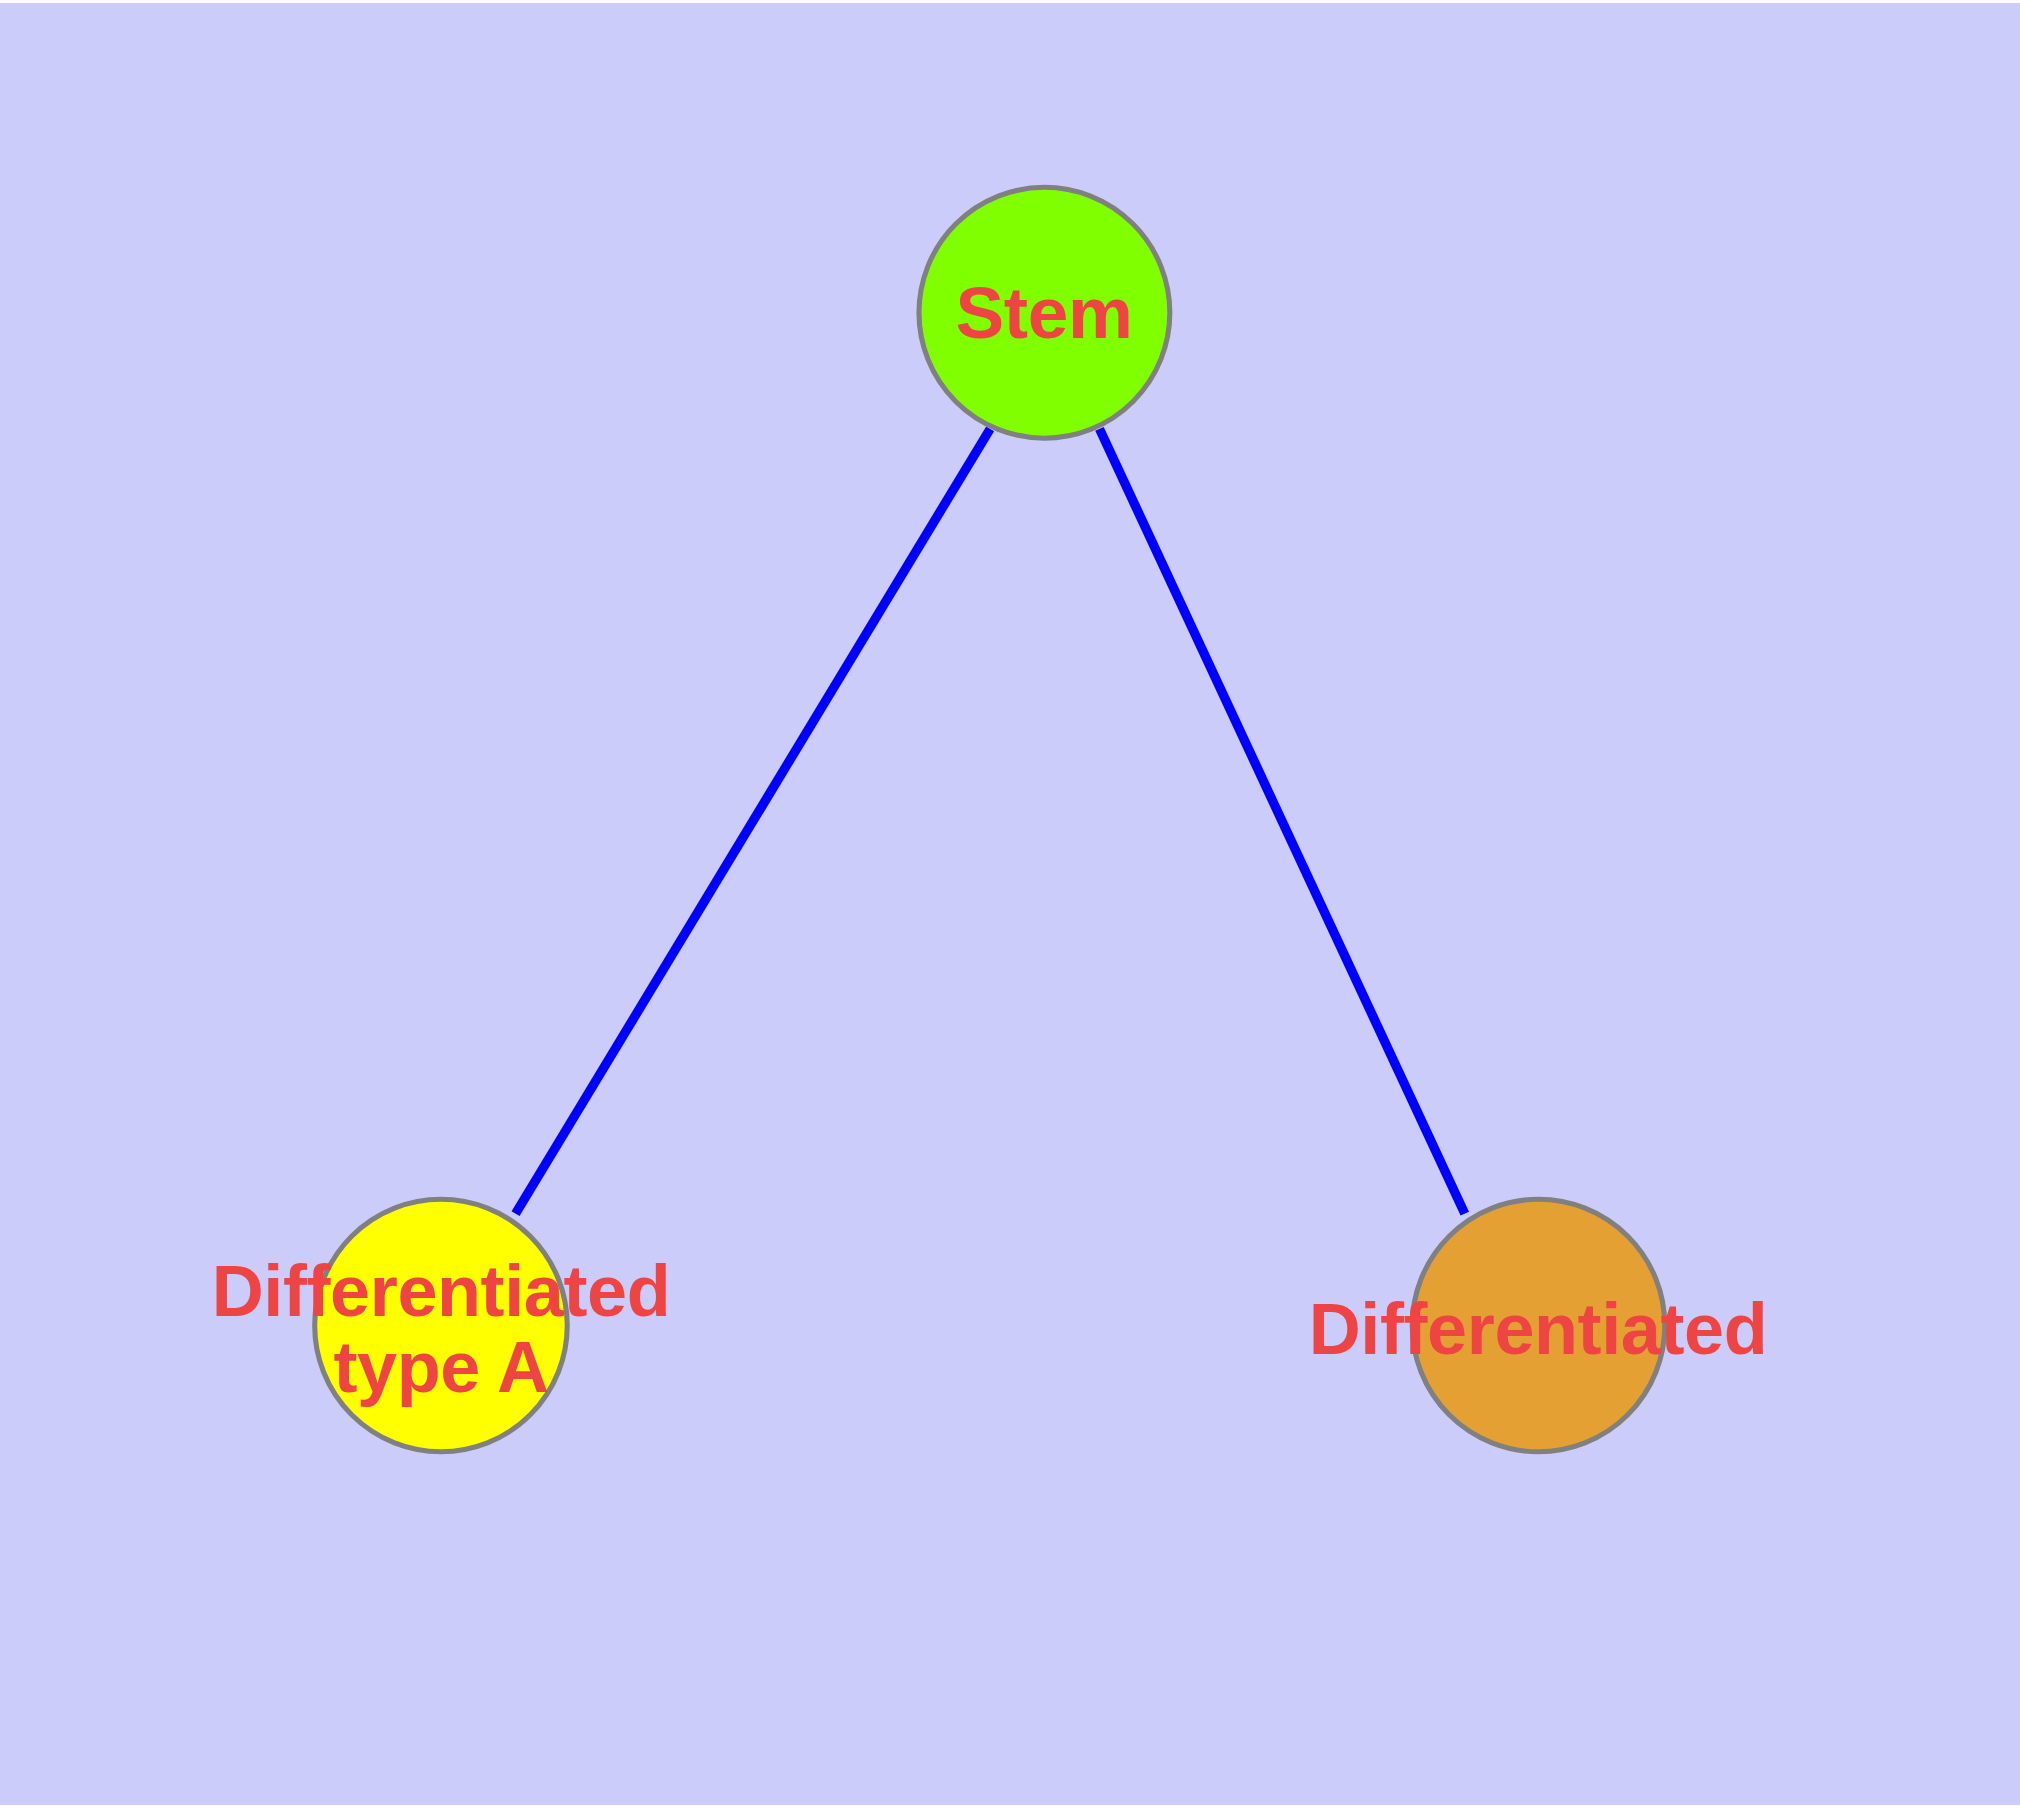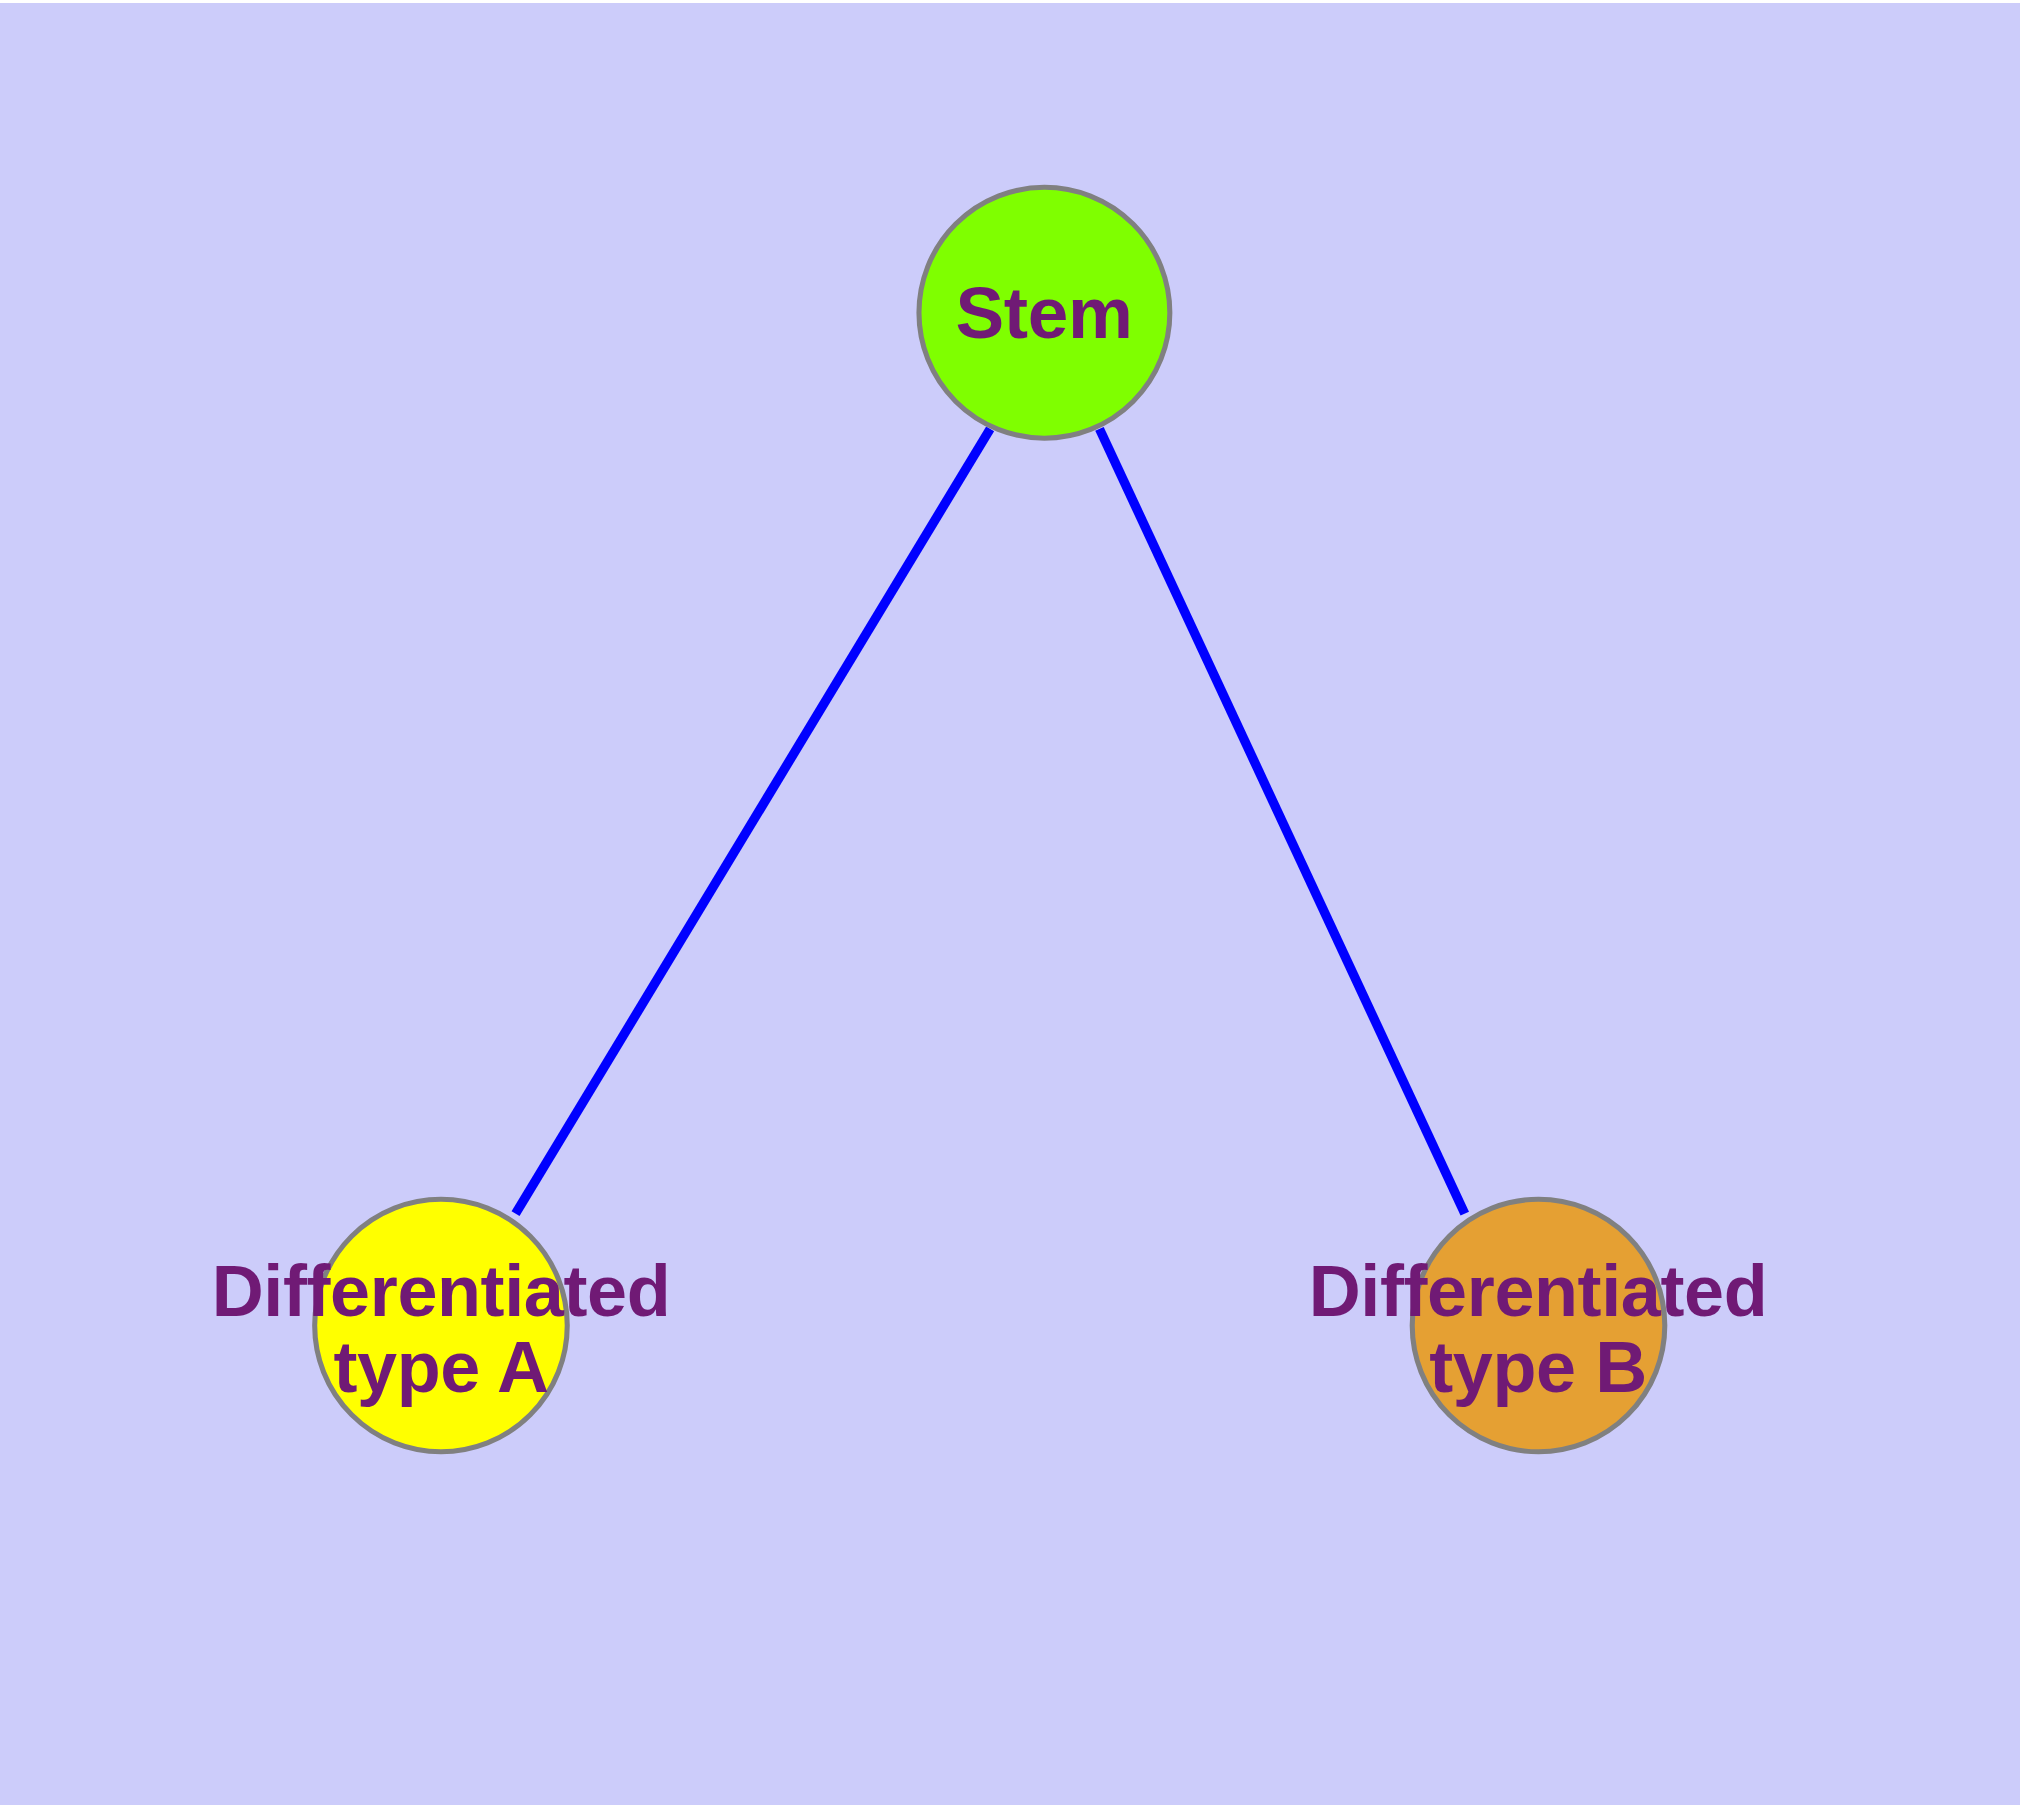--- a/index.html
+++ b/index.html
@@ -31,21 +31,21 @@
   #graph-svg {
     position: absolute;
     left: 0;
     top: 0;
     width: 2021px;
     height: 1812px;
   }
   .node-label {
     position: absolute;
     text-align: center;
-    color: #701a75;
+    color: #ef4444;
     font-weight: bold;
     line-height: 1.06;
     white-space: nowrap;
     letter-spacing: -0.4px;
     pointer-events: none;
     transform: translate(-50%, -50%);
   }
   .node-label.stem {
     font-size: 73px;
   }
@@ -81,17 +81,16 @@
     <span class="label-line">Stem</span>
   </div>
 
   <div class="node-label leaf" style="left:441px; top:1329px;">
     <span class="label-line">Differentiated</span>
     <span class="label-line">type A</span>
   </div>
 
   <div class="node-label leaf" style="left:1538px; top:1329px;">
     <span class="label-line">Differentiated</span>
-    <span class="label-line">type B</span>
   </div>
 
 </div>
 
 
 </body></html>

